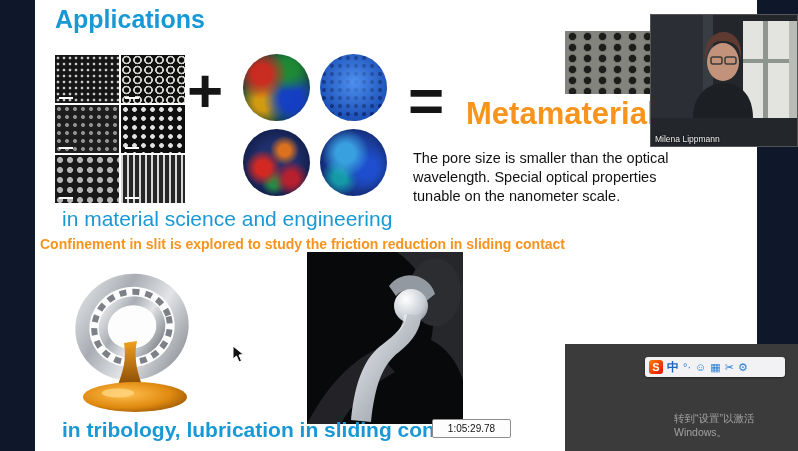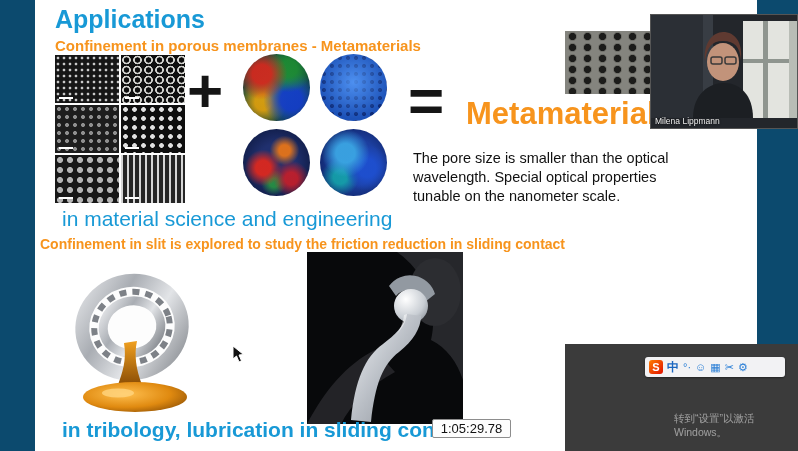--- a/index.html
+++ b/index.html
@@ -1,17 +1,17 @@
 <!DOCTYPE html>
 <html><head>
 <meta charset="utf-8">
 <style>
   html,body{margin:0;padding:0;}
   body{width:798px;height:451px;background:#3a3a3a;font-family:"Liberation Sans",sans-serif;overflow:hidden;}
-  .screen{position:relative;width:798px;height:451px;background:#0c4a6e;overflow:hidden;}
+  .screen{position:relative;width:798px;height:451px;background:#0f172a;overflow:hidden;}
 
   
   .slide{position:absolute;left:35px;top:0;width:722px;height:451px;background:#ffffff;overflow:hidden;}
   .app-title{position:absolute;left:20px;top:5px;font-size:25px;font-weight:bold;color:#1899d6;}
   .subtitle{position:absolute;left:20px;top:37px;font-size:15px;font-weight:bold;color:#f7941d;}
   .reinforced-label{position:absolute;left:481px;top:10px;font-size:14.5px;color:#111;}
   .reinforced-img{position:absolute;left:530px;top:31px;width:96px;height:63px;
      background-color:#84847e;
      background-image:radial-gradient(circle,#1c1c1a 3.2px,#6f6f69 4px,rgba(0,0,0,0) 5px);
      background-size:15px 11px;}
@@ -63,45 +63,44 @@
 
   .bearing{position:absolute;left:17px;top:257px;}
   .bearing-caption{position:absolute;left:158px;top:305px;width:116px;font-size:14.5px;line-height:18px;color:#111;text-align:center;white-space:pre-line;}
   .hip{position:absolute;left:272px;top:252px;}
   .joints-caption{position:absolute;left:417px;top:286px;width:258px;font-size:14.5px;line-height:17px;color:#111;text-align:center;white-space:pre-line;}
   .tribology{position:absolute;left:27px;top:418px;font-size:21px;font-weight:bold;color:#1899d6;white-space:nowrap;}
 
   
   .desktop-patch{position:absolute;left:565px;top:344px;width:233px;height:107px;background:#3b3b3b;}
   .timestamp{position:absolute;left:432px;top:419px;width:77px;height:17px;background:#fdfdfd;border:1px solid #8d8d8d;
-     border-radius:2px;font-size:13px;color:#111;text-align:center;line-height:17px;z-index:6;}
+     border-radius:2px;font-size:10px;color:#111;text-align:center;line-height:17px;z-index:6;}
   .cursor{position:absolute;left:232px;top:345px;z-index:7;}
 
-  .webcam{position:absolute;left:650px;top:14px;width:148px;height:115px;background:#23262b;border:1px solid #555;
+  .webcam{position:absolute;left:650px;top:14px;width:148px;height:133px;background:#23262b;border:1px solid #555;
      box-sizing:border-box;z-index:10;overflow:hidden;}
   .cam-name{position:absolute;left:4px;bottom:2px;font-size:8.5px;color:#f0f0f0;text-shadow:0 0 2px #000;}
 
   .ime-bar{position:absolute;left:645px;top:357px;width:140px;height:20px;background:rgba(250,250,252,.96);
      border-radius:3px;display:flex;align-items:center;gap:4px;padding:0 4px;box-sizing:border-box;
      box-shadow:0 1px 2px rgba(0,0,0,.4);z-index:5;}
   .ime-logo{width:14px;height:14px;border-radius:3px;background:linear-gradient(135deg,#ff7e00,#e01000);
      color:#fff;font-size:11px;font-weight:bold;text-align:center;line-height:14px;}
   .ime-mode{font-size:12px;font-weight:bold;color:#1a66c0;line-height:20px;}
   .ime-ic{font-size:11px;color:#2b7fd6;line-height:20px;}
   .wm1{position:absolute;left:645px;top:388px;font-size:15px;color:rgba(255,255,255,.55);z-index:5;}
   .wm2{position:absolute;left:674px;top:412px;font-size:10.5px;color:rgba(255,255,255,.5);z-index:5;}
 </style>
 </head>
 <body>
 
 <div class="screen">
 
   <div class="slide">
     <div class="app-title">Applications</div>
-    <div class="subtitle">Confinement in porous membranes - Metamaterials</div>
     <div class="reinforced-img"></div>
 
     <div class="sem-grid">
       <div class="sem t1"></div>
       <div class="sem t2"></div>
       <div class="sem t3"></div>
       <div class="sem t4"></div>
       <div class="sem t5"></div>
       <div class="sem t6"></div>
     </div>

